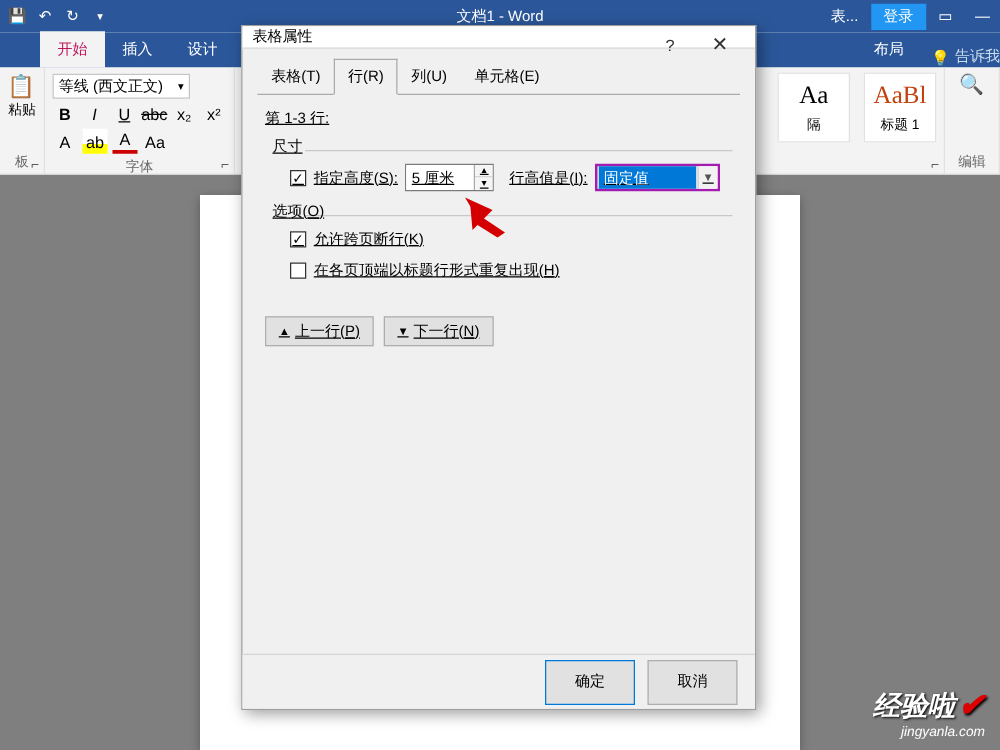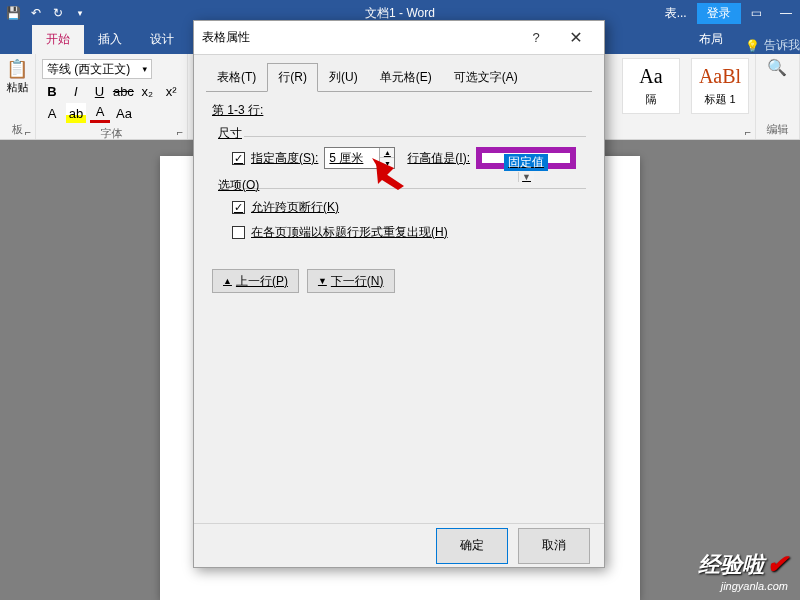--- a/index.html
+++ b/index.html
@@ -33,21 +33,21 @@
 .style-tile { width: 58px; height: 56px; border: 1px solid #e1e1e1; background: #fff; display: flex; flex-direction: column; align-items: center; justify-content: center; font-size: 11px; gap: 4px; }
 .style-prev { font-family: serif; color: #000; font-size: 20px; }
 .style-tile.h1 .style-prev { color: #c2410c; }
 
 
 .page-area { position: absolute; top: 140px; left: 0; right: 0; bottom: 0; background: #7f7f7f; display: flex; justify-content: center; }
 .page { margin-top: 16px; width: 480px; height: 444px; background: #fff; box-shadow: 0 2px 8px rgba(0,0,0,.3); }
 
 
 .dialog { position: absolute; left: 193px; top: 20px; width: 412px; height: 548px; background: #f0f0f0; border: 1px solid #9f9f9f; box-shadow: 3px 3px 12px rgba(0,0,0,.4); display: flex; flex-direction: column; }
-.dlg-title { height: 34px; background: #fff; display: flex; align-items: center; padding: 0 8px; font-size: 12px; border-bottom: 1px solid #d4d4d4; }
+.dlg-title { height: 18px; background: #fff; display: flex; padding: 0 8px; font-size: 12px; border-bottom: 1px solid #d4d4d4; }
 .dlg-title-text { flex: 1; }
 .dlg-tbtn { width: 40px; height: 30px; display: flex; align-items: center; justify-content: center; font-size: 13px; color: #333; cursor: pointer; }
 .dlg-tbtn.close { font-size: 16px; }
 
 .dlg-tabs { display: flex; padding: 8px 12px 0 12px; font-size: 12px; }
 .dlg-tab { padding: 5px 10px; border: 1px solid transparent; cursor: pointer; color: #000; }
 .dlg-tab.active { border: 1px solid #aaa; border-bottom: 1px solid #f0f0f0; background: #f0f0f0; position: relative; z-index: 2; }
 .dlg-tab-line { border-top: 1px solid #aaa; margin: -1px 12px 0 12px; }
 
 .dlg-body { flex: 1; padding: 10px 18px; font-size: 12px; color: #000; position: relative; text-decoration: underline; }
@@ -56,21 +56,21 @@
 .section-rule { border-top: 1px solid #c8c8c8; margin-left: 32px; margin-top: -12px; margin-bottom: 10px; }
 .field-row { display: flex; align-items: center; gap: 6px; margin-left: 20px; margin-bottom: 8px; }
 .chk { width: 13px; height: 13px; border: 1px solid #333; display: inline-flex; align-items: center; justify-content: center; font-size: 11px; color: #000; background: #fff; }
 .spin { display: flex; border: 1px solid #7a7a7a; height: 22px; background: #fff; }
 .spin input { border: none; width: 54px; padding: 0 4px; font-size: 12px; outline: none; }
 .spin-btns { display: flex; flex-direction: column; border-left: 1px solid #aaa; }
 .spin-b { width: 14px; height: 10px; font-size: 7px; display: flex; align-items: center; justify-content: center; background: #f5f5f5; border-bottom: 1px solid #ccc; cursor: pointer; }
 .spin-b:last-child { border-bottom: none; }
 
 .select { height: 22px; border: 1px solid #7a7a7a; background: #fff; display: flex; align-items: center; width: 100px; }
-.select.hl { border: 6px solid #a21caf; flex-direction: column; }
+.select.hl { border: 2px solid #a21caf; }
 .select-val { flex: 1; padding: 0 4px; background: #0078d7; color: #fff; height: 18px; margin: 1px; display: flex; align-items: center; }
 .select-arrow { width: 16px; display: flex; align-items: center; justify-content: center; color: #555; font-size: 9px; border-left: 1px solid #ccc; height: 100%; background: #f2f2f2; }
 
 .nav-btn { height: 24px; border: 1px solid #adadad; background: #e1e1e1; padding: 0 10px; font-size: 12px; display: inline-flex; align-items: center; gap: 4px; cursor: pointer; }
 
 .dlg-footer { height: 44px; border-top: 1px solid #d4d4d4; display: flex; align-items: center; justify-content: flex-end; gap: 10px; padding: 0 14px; background: #f0f0f0; }
 .dlg-btn { height: 36px; min-width: 72px; border: 1px solid #adadad; background: #e1e1e1; font-size: 12px; cursor: pointer; }
 .dlg-btn.primary { border: 1px solid #0078d7; }
 
 .red-arrow { position: absolute; left: 370px; top: 156px; pointer-events: none; }
@@ -180,21 +180,20 @@
     <span class="dlg-title-text">表格属性</span>
     <div class="dlg-tbtn">?</div>
     <div class="dlg-tbtn close">✕</div>
   </div>
 
   <div class="dlg-tabs">
     <div class="dlg-tab"><span>表格(T)</span></div>
     <div class="dlg-tab active"><span>行(R)</span></div>
     <div class="dlg-tab"><span>列(U)</span></div>
     <div class="dlg-tab"><span>单元格(E)</span></div>
-    <div class="dlg-tab"><span>可选文字(A)</span></div>
   </div>
   <div class="dlg-tab-line"></div>
 
   <div class="dlg-body">
     <div class="rows-label">第 1-3 行:</div>
 
     <div class="section-title">尺寸</div>
     <div class="section-rule"></div>
 
     <div class="field-row">

